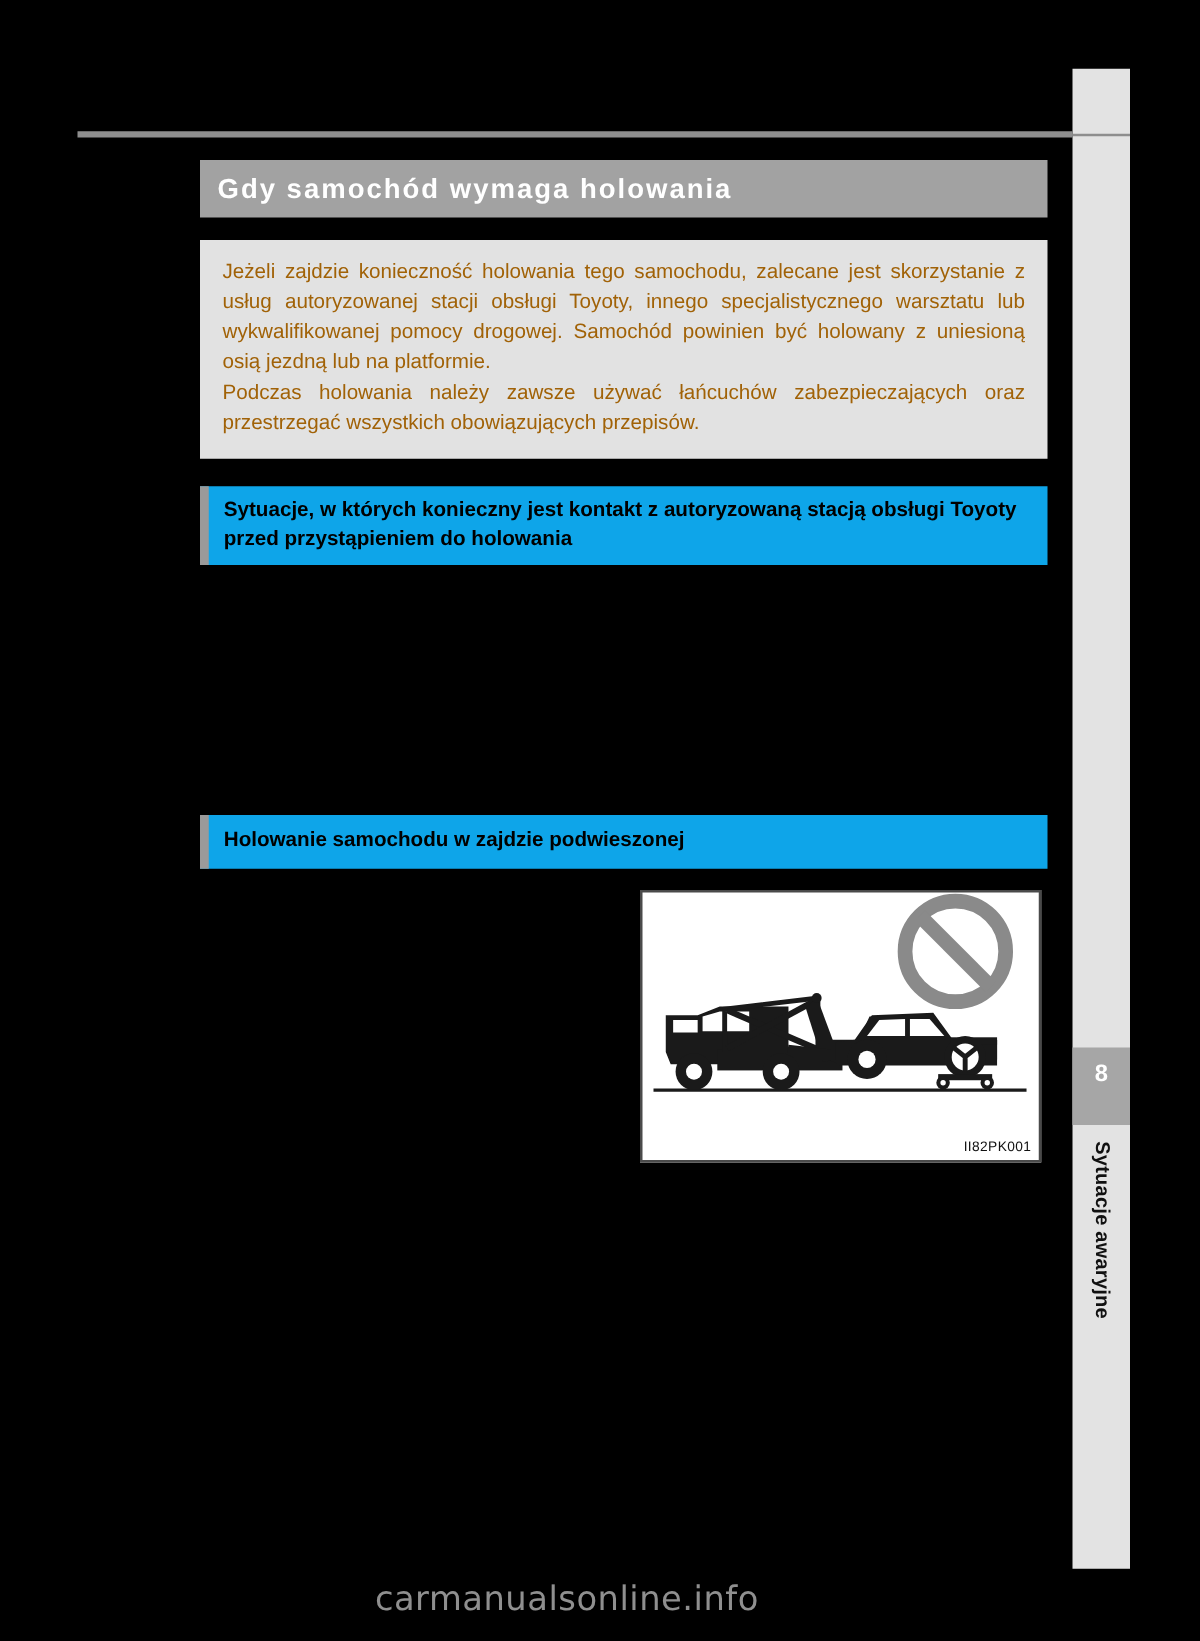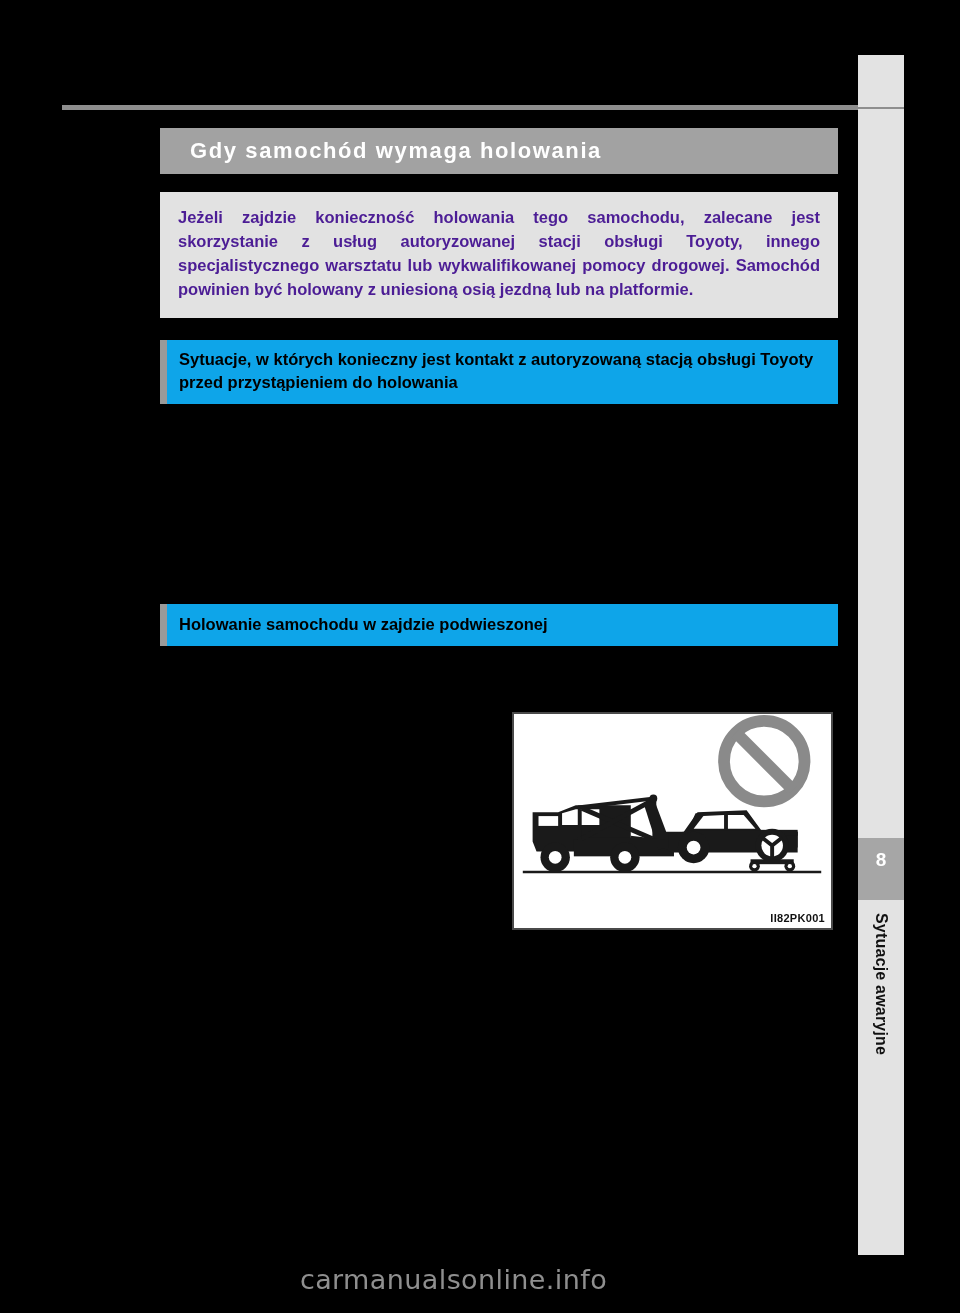--- a/index.html
+++ b/index.html
@@ -40,33 +40,33 @@
   .top-rule-ext{
     position:absolute;left:858px;top:107px;width:46px;height:2px;
     background:#8e8e8e;
   }
 
   
   .content{position:absolute;left:160px;top:128px;width:678px;}
 
   .title-bar{
     background:#a2a2a2;height:46px;display:flex;align-items:center;
-    padding:0 0 0 30px;box-sizing:border-box;
+    padding:0 0 0 14px;box-sizing:border-box;
   }
   .title-bar h1{
     margin:0;color:#fff;font-size:22px;font-weight:700;
     letter-spacing:1.6px;
   }
 
   .intro-box{
     margin-top:18px;background:#e2e2e2;padding:14px 18px 16px 18px;
     box-sizing:border-box;
   }
   .intro-box p{
-    margin:0;font-size:16.5px;font-weight:700;color:#4c1d95;
+    margin:0;font-size:16.5px;font-weight:400;color:#a16207;
     line-height:1.45;text-align:justify;
   }
   .intro-box p.second{margin-top:1px;}
 
   .sec-head{
     margin-top:22px;background:#0ea5e9;display:flex;align-items:stretch;
     box-sizing:border-box;
   }
   .sec-head .accent{width:7px;background:#9a9a9a;flex:0 0 7px;}
   .sec-head .txt{
@@ -76,21 +76,21 @@
 
   .sec-head.single .txt{padding-top:9px;padding-bottom:10px;}
 
   
   .fig{
     position:absolute;left:512px;top:712px;width:321px;height:218px;
     background:#fff;border:2px solid #4a4a4a;box-sizing:border-box;
   }
   .fig svg{display:block;width:100%;height:100%;}
   .fig-code{
-    position:absolute;right:6px;bottom:4px;font-size:11px;font-weight:700;
+    position:absolute;right:6px;bottom:4px;font-size:11px;font-weight:400;
     color:#111;letter-spacing:.3px;
   }
 
   
   .watermark{
     position:absolute;left:0;top:1264px;width:907px;text-align:center;
     color:#8f8f8f;font-size:27px;letter-spacing:.4px;
     font-family:"DejaVu Sans",sans-serif;
   }
 </style>
@@ -111,20 +111,21 @@
   <div class="top-rule-ext"></div>
 
   <div class="content">
 
     <div class="title-bar">
       <h1>Gdy samochód wymaga holowania</h1>
     </div>
 
     <div class="intro-box">
       <p>Jeżeli zajdzie konieczność holowania tego samochodu, zalecane jest skorzystanie z usług autoryzowanej stacji obsługi Toyoty, innego specjalistycznego warsztatu lub wykwalifikowanej pomocy drogowej. Samochód powinien być holowany z uniesioną osią jezdną lub na platformie.</p>
+      <p class="second">Podczas holowania należy zawsze używać łańcuchów zabezpieczających oraz przestrzegać wszystkich obowiązujących przepisów.</p>
     </div>
 
     <div class="sec-head">
       <div class="accent"></div>
       <div class="txt">Sytuacje, w których konieczny jest kontakt z autoryzowaną stacją obsługi Toyoty przed przystąpieniem do holowania</div>
     </div>
 
     <div style="height:178px"></div>
 
     <div class="sec-head single">

